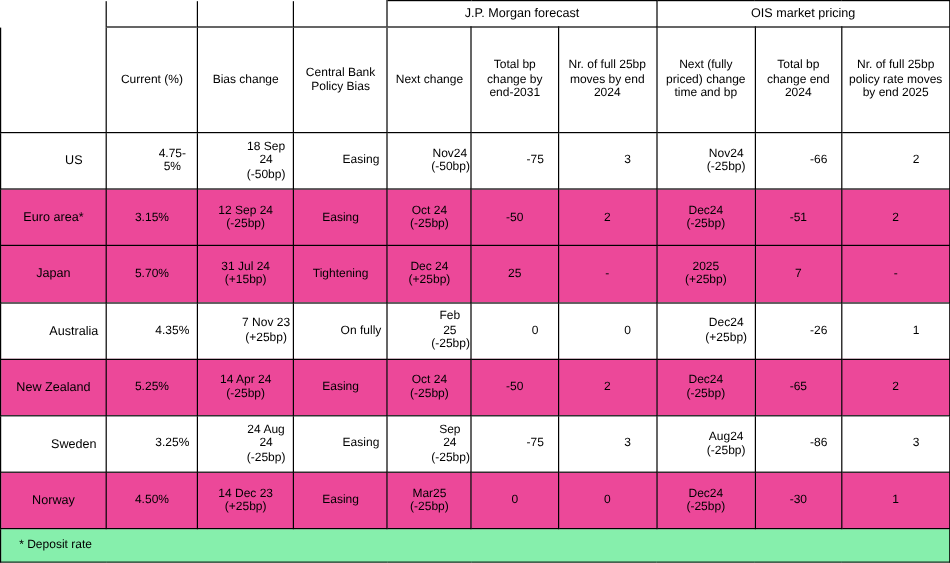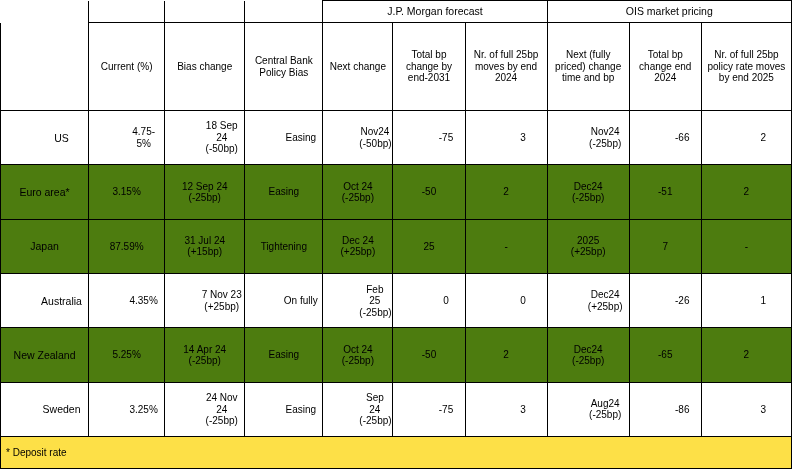--- a/index.html
+++ b/index.html
@@ -61,38 +61,38 @@
     border-left: 1px solid #000;
   }
   
   td.country {
     text-align: left;
     padding-left: 5px;
     font-weight: bold;
     font-size: 10.5px;
   }
   tr.alt td {
-    background: #4d7c0f;
+    background: #ec4899;
   }
   tr.plain td {
     background: #ffffff;
     padding-left: 36px;
   }
   td.data-row-cell {
     height: 41px;
   }
   .sub {
     display: block;
   }
   tr.footer-row td {
     text-align: left;
-    padding-left: 5px;
+    padding-left: 15px;
     height: 24px;
     font-size: 10px;
-    background: #fde047;
+    background: #86efac;
     border-left: 1px solid #000;
     border-right: 1px solid #000;
     border-bottom: 1px solid #000;
     border-top: 1px solid #000;
   }
 </style>
 </head>
 <body>
 
 <div id="table-wrap">
@@ -172,21 +172,21 @@
           <span class="sub">Dec24</span>
           <span class="sub">(-25bp)</span>
         </td>
         <td class="data-row-cell">-51</td>
         <td class="data-row-cell">2</td>
       </tr>
 
 
       <tr class="alt">
         <td class="country data-row-cell">Japan</td>
-        <td class="data-row-cell">87.59%</td>
+        <td class="data-row-cell">5.70%</td>
         <td class="data-row-cell">
           <span class="sub">31 Jul 24</span>
           <span class="sub">(+15bp)</span>
         </td>
         <td class="data-row-cell">Tightening</td>
         <td class="data-row-cell">
           <span class="sub">Dec 24</span>
           <span class="sub">(+25bp)</span>
         </td>
         <td class="data-row-cell">25</td>
@@ -240,37 +240,58 @@
           <span class="sub">(-25bp)</span>
         </td>
         <td class="data-row-cell">-65</td>
         <td class="data-row-cell">2</td>
       </tr>
 
       <tr class="plain">
         <td class="country data-row-cell">Sweden</td>
         <td class="data-row-cell">3.25%</td>
         <td class="data-row-cell">
-          <span class="sub">24 Nov 24</span>
+          <span class="sub">24 Aug 24</span>
           <span class="sub">(-25bp)</span>
         </td>
         <td class="data-row-cell">Easing</td>
         <td class="data-row-cell">
           <span class="sub">Sep 24</span>
           <span class="sub">(-25bp)</span>
         </td>
         <td class="data-row-cell">-75</td>
         <td class="data-row-cell">3</td>
         <td class="data-row-cell">
           <span class="sub">Aug24</span>
           <span class="sub">(-25bp)</span>
         </td>
         <td class="data-row-cell">-86</td>
         <td class="data-row-cell">3</td>
       </tr>
 
+      <tr class="alt">
+        <td class="country data-row-cell">Norway</td>
+        <td class="data-row-cell">4.50%</td>
+        <td class="data-row-cell">
+          <span class="sub">14 Dec 23</span>
+          <span class="sub">(+25bp)</span>
+        </td>
+        <td class="data-row-cell">Easing</td>
+        <td class="data-row-cell">
+          <span class="sub">Mar25</span>
+          <span class="sub">(-25bp)</span>
+        </td>
+        <td class="data-row-cell">0</td>
+        <td class="data-row-cell">0</td>
+        <td class="data-row-cell">
+          <span class="sub">Dec24</span>
+          <span class="sub">(-25bp)</span>
+        </td>
+        <td class="data-row-cell">-30</td>
+        <td class="data-row-cell">1</td>
+      </tr>
 
       <tr class="footer-row">
         <td colspan="10">* Deposit rate</td>
       </tr>
     </tbody>
   </table>
 </div>
 
 </body></html>

